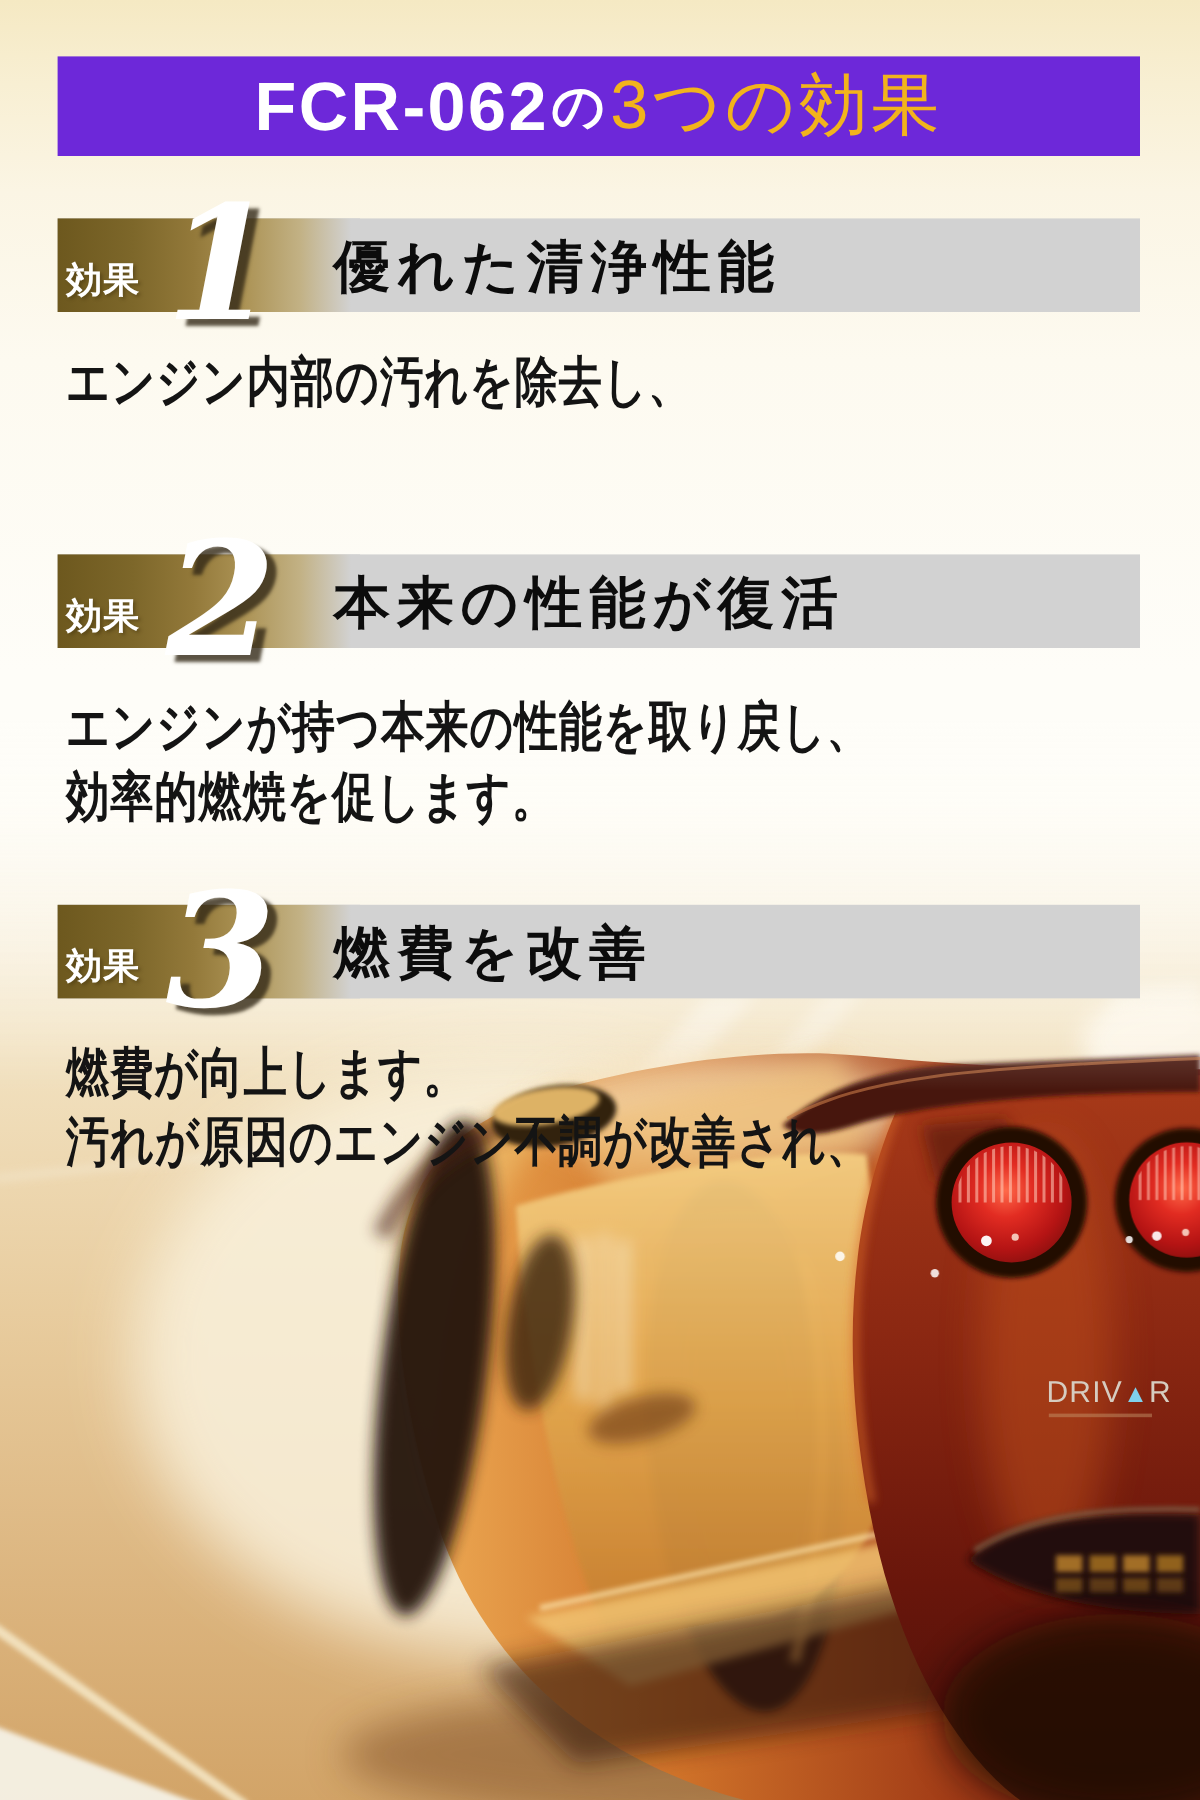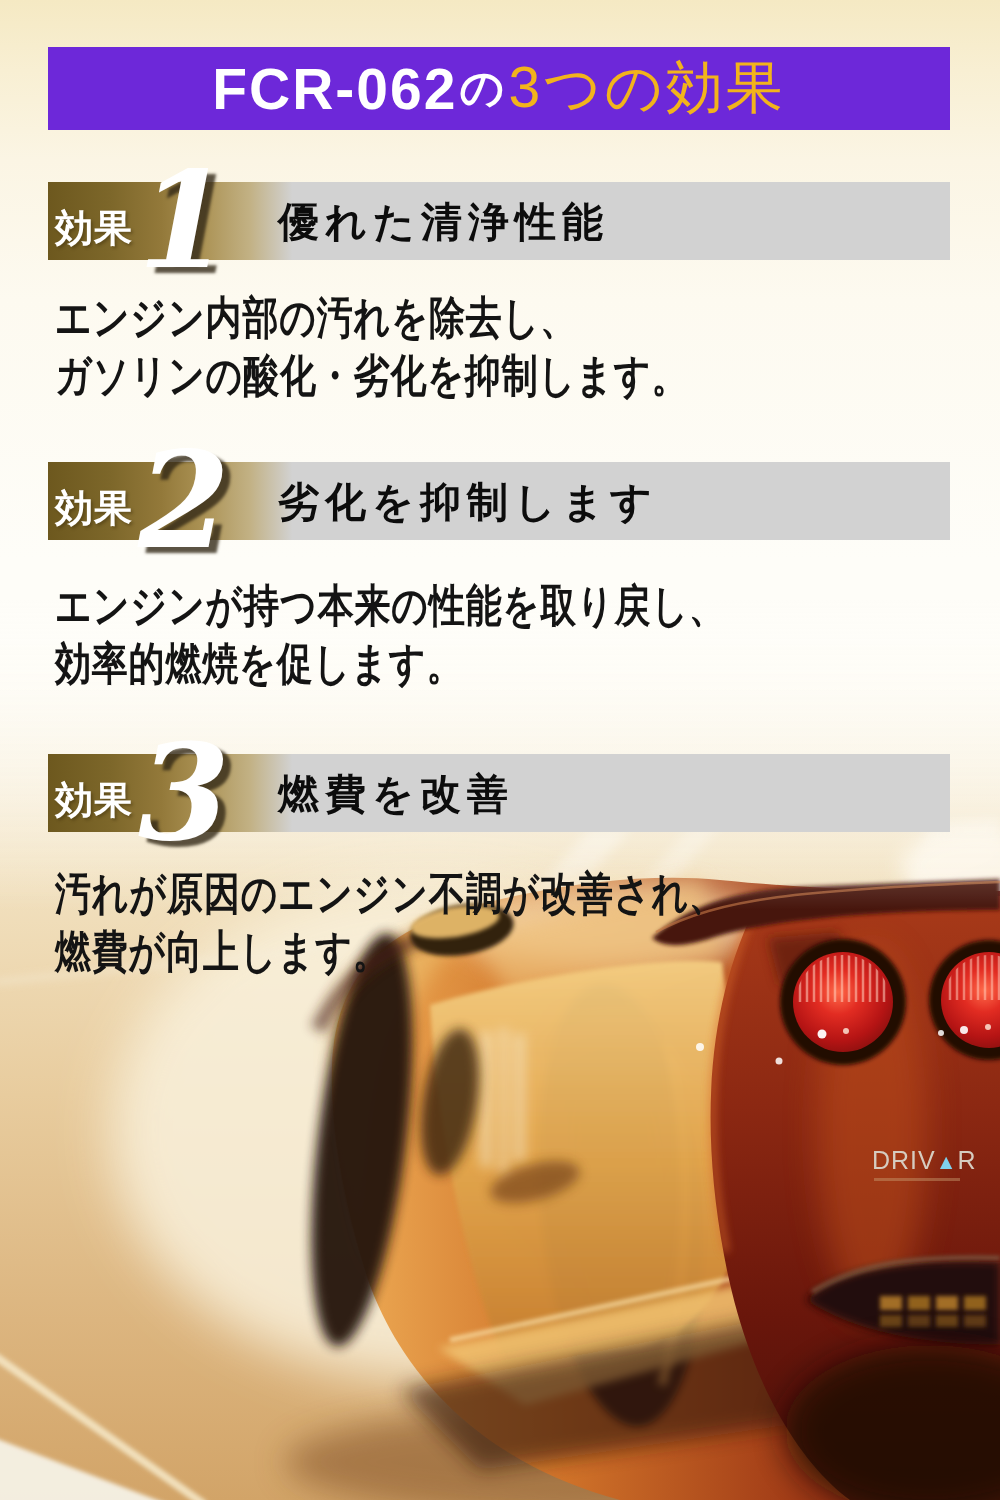--- a/index.html
+++ b/index.html
@@ -21,31 +21,31 @@
 
   
   .row-bar{
     left:48px;width:902px;height:78px;background:#d2d2d2;z-index:5;overflow:visible;
   }
   .goldbox{
     position:absolute;left:0;top:0;width:252px;height:100%;
     background:linear-gradient(90deg,#6d581e 0%,#7d672a 25%,#93793a 45%,#ac9355 62%,#c2b184 80%,#d2d2d2 97%);
   }
   .kouka{
-    position:absolute;left:7px;bottom:6px;color:#fff;font-size:38px;font-weight:800;
+    position:absolute;left:7px;bottom:6px;color:#fff;font-size:30px;font-weight:800;
     letter-spacing:1px;z-index:3;text-shadow:2px 2px 3px rgba(60,45,10,.45);margin-top:46px;
   }
   .bignum{
     position:absolute;left:90px;top:-27px;z-index:3;color:#ffffff;
     font-family:"DejaVu Serif","Liberation Serif",serif;font-style:italic;font-weight:700;
     font-size:132px;line-height:1;text-shadow:8px 6px 3px rgba(50,40,22,.8);
   }
   .row-title{
     position:absolute;left:230px;top:0;height:96px;line-height:80px;z-index:2;
-    font-size:41px;font-weight:800;color:#0c0c0c;letter-spacing:6px;white-space:nowrap;
+    font-size:47px;font-weight:800;color:#0c0c0c;letter-spacing:6px;white-space:nowrap;
   }
   .bodytext{left:55px;z-index:5;}
   .bodytext .ln{height:58px;}
   .bodytext .ln span{
     display:inline-block;transform:scaleX(.8);transform-origin:0 50%;
     font-size:45px;font-weight:600;color:#141414;letter-spacing:1px;white-space:nowrap;
   }
 
   
   .photo-wrap{left:0;top:600px;width:1000px;height:900px;z-index:1;}
@@ -236,36 +236,35 @@
 </div>
 
 <div class="abs row-bar" style="top:182px;">
   <div class="goldbox"></div>
   <div class="kouka">効果</div>
   <div class="bignum">1</div>
   <div class="row-title">優れた清浄性能</div>
 </div>
 <div class="abs bodytext" style="top:288px;">
   <div class="ln"><span>エンジン内部の汚れを除去し、</span></div>
-  <div class="ln"><span>ガソリンの酸化・劣化を抑制します。</span></div>
 </div>
 
 <div class="abs row-bar" style="top:462px;">
   <div class="goldbox"></div>
   <div class="kouka">効果</div>
   <div class="bignum">2</div>
-  <div class="row-title">劣化を抑制します</div>
+  <div class="row-title">本来の性能が復活</div>
 </div>
 <div class="abs bodytext" style="top:576px;text-decoration:underline;">
   <div class="ln"><span>エンジンが持つ本来の性能を取り戻し、</span></div>
   <div class="ln"><span>効率的燃焼を促します。</span></div>
 </div>
 
 <div class="abs row-bar" style="top:754px;">
   <div class="goldbox"></div>
   <div class="kouka">効果</div>
   <div class="bignum">3</div>
   <div class="row-title">燃費を改善</div>
 </div>
 <div class="abs bodytext" style="top:864px;">
+  <div class="ln"><span>燃費が向上します。</span></div>
   <div class="ln"><span>汚れが原因のエンジン不調が改善され、</span></div>
-  <div class="ln"><span>燃費が向上します。</span></div>
 </div>
 
 </body></html>

